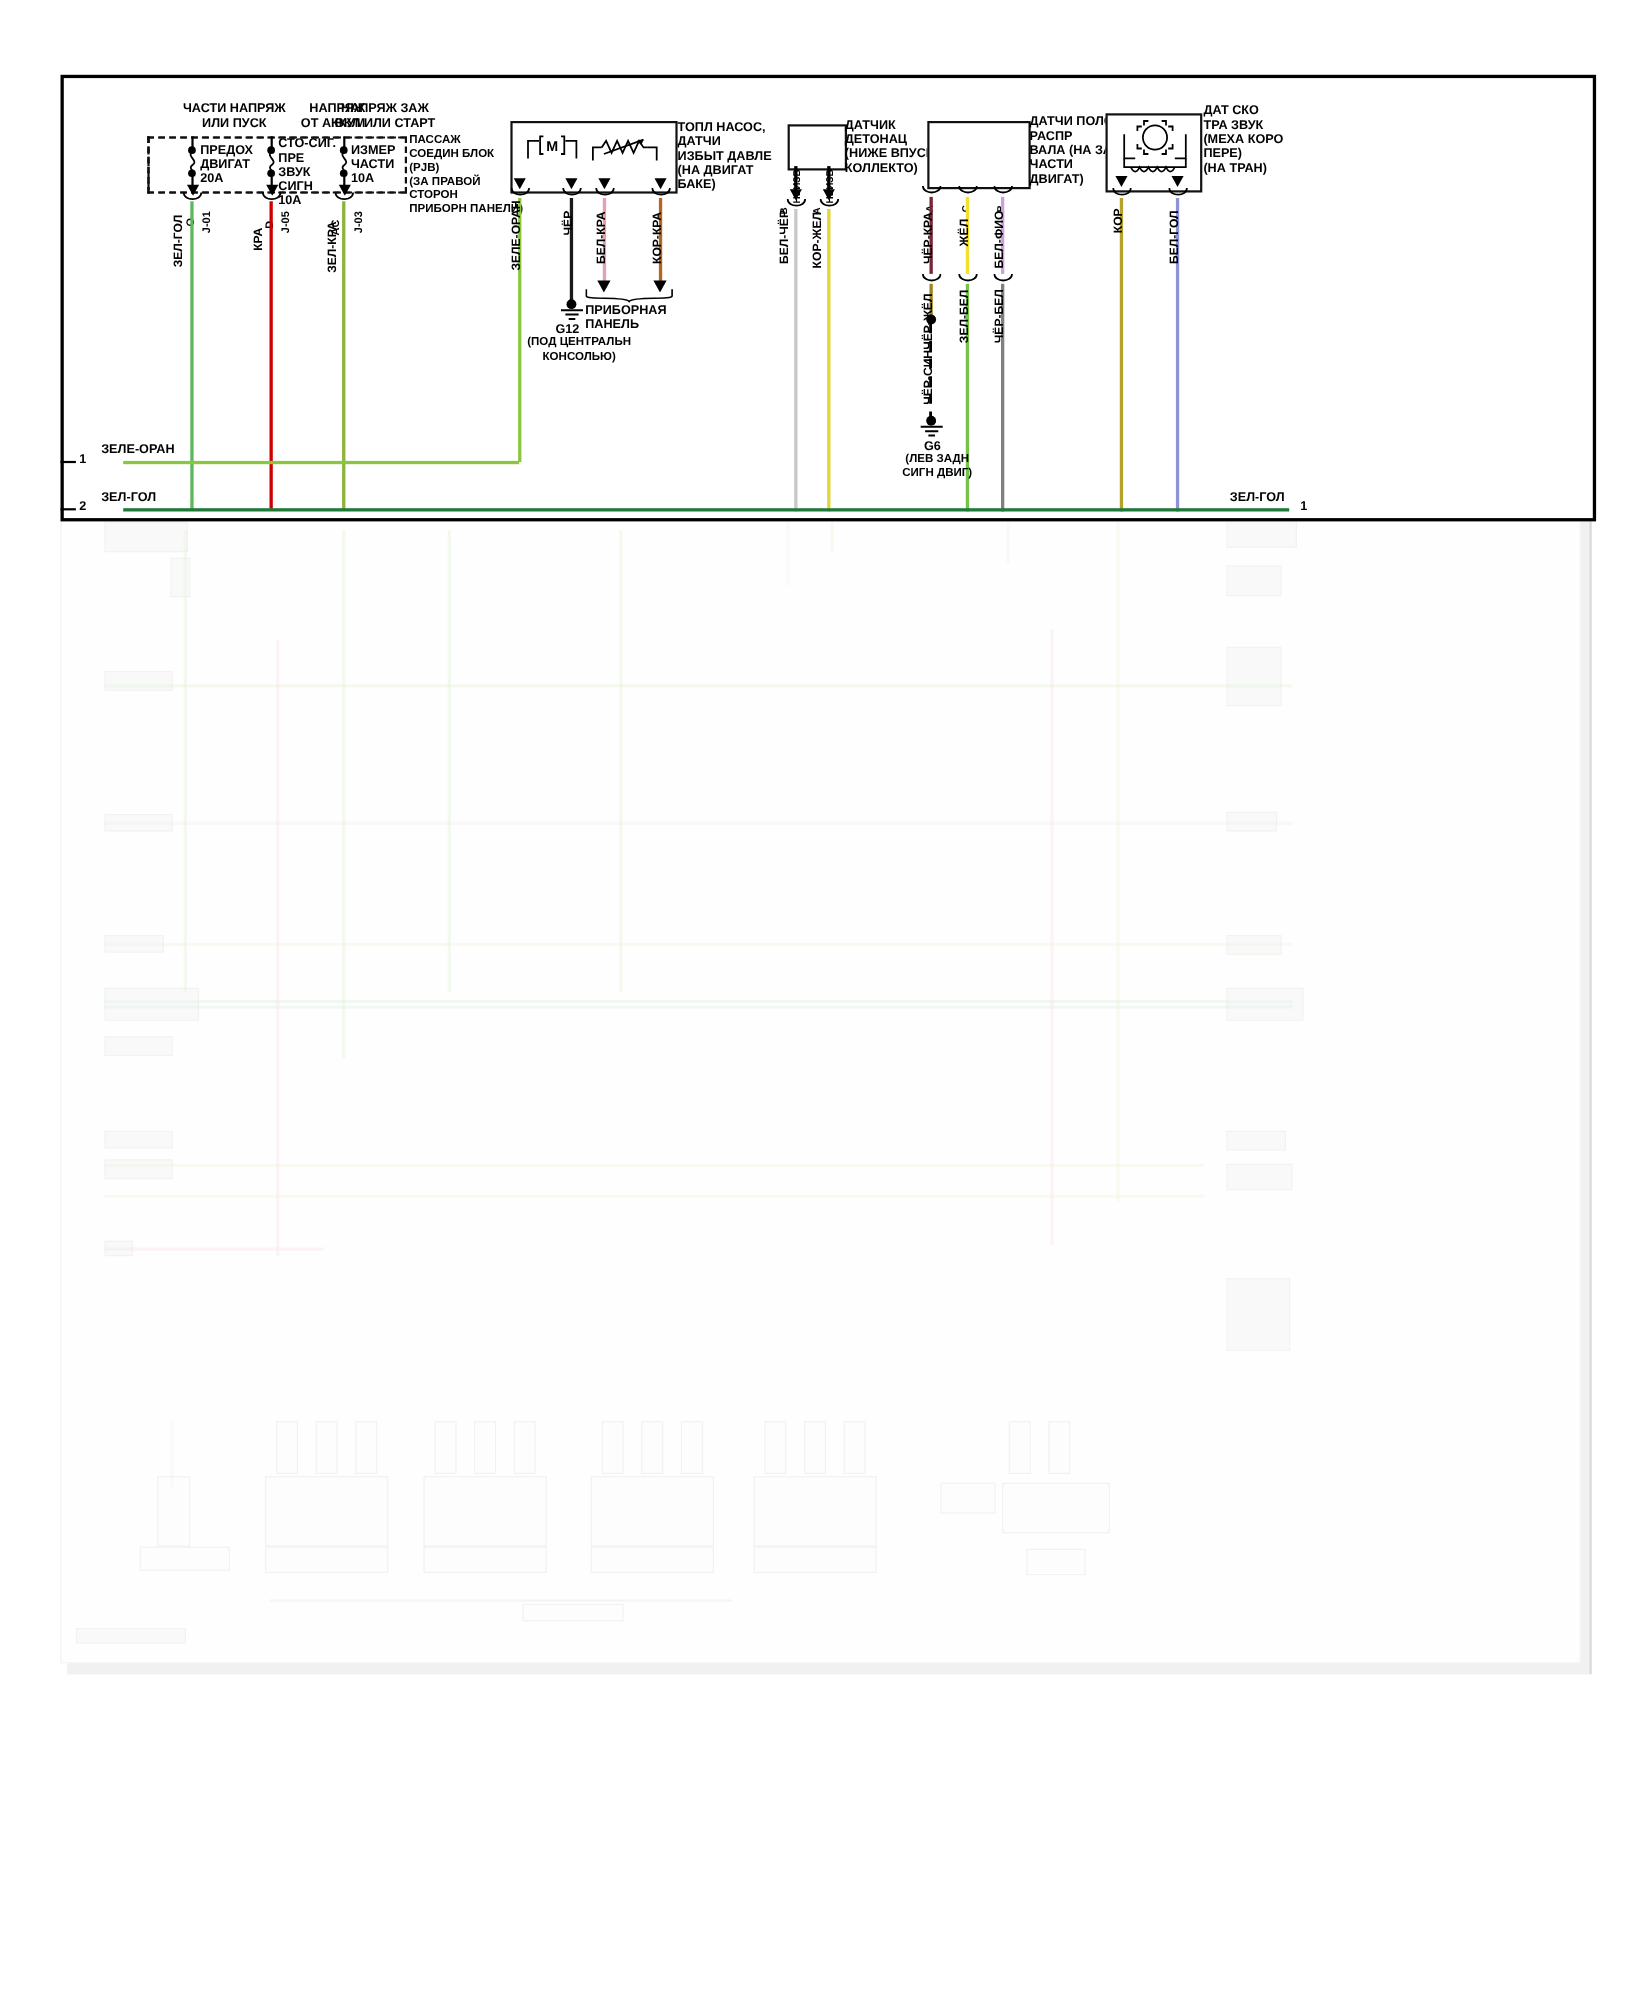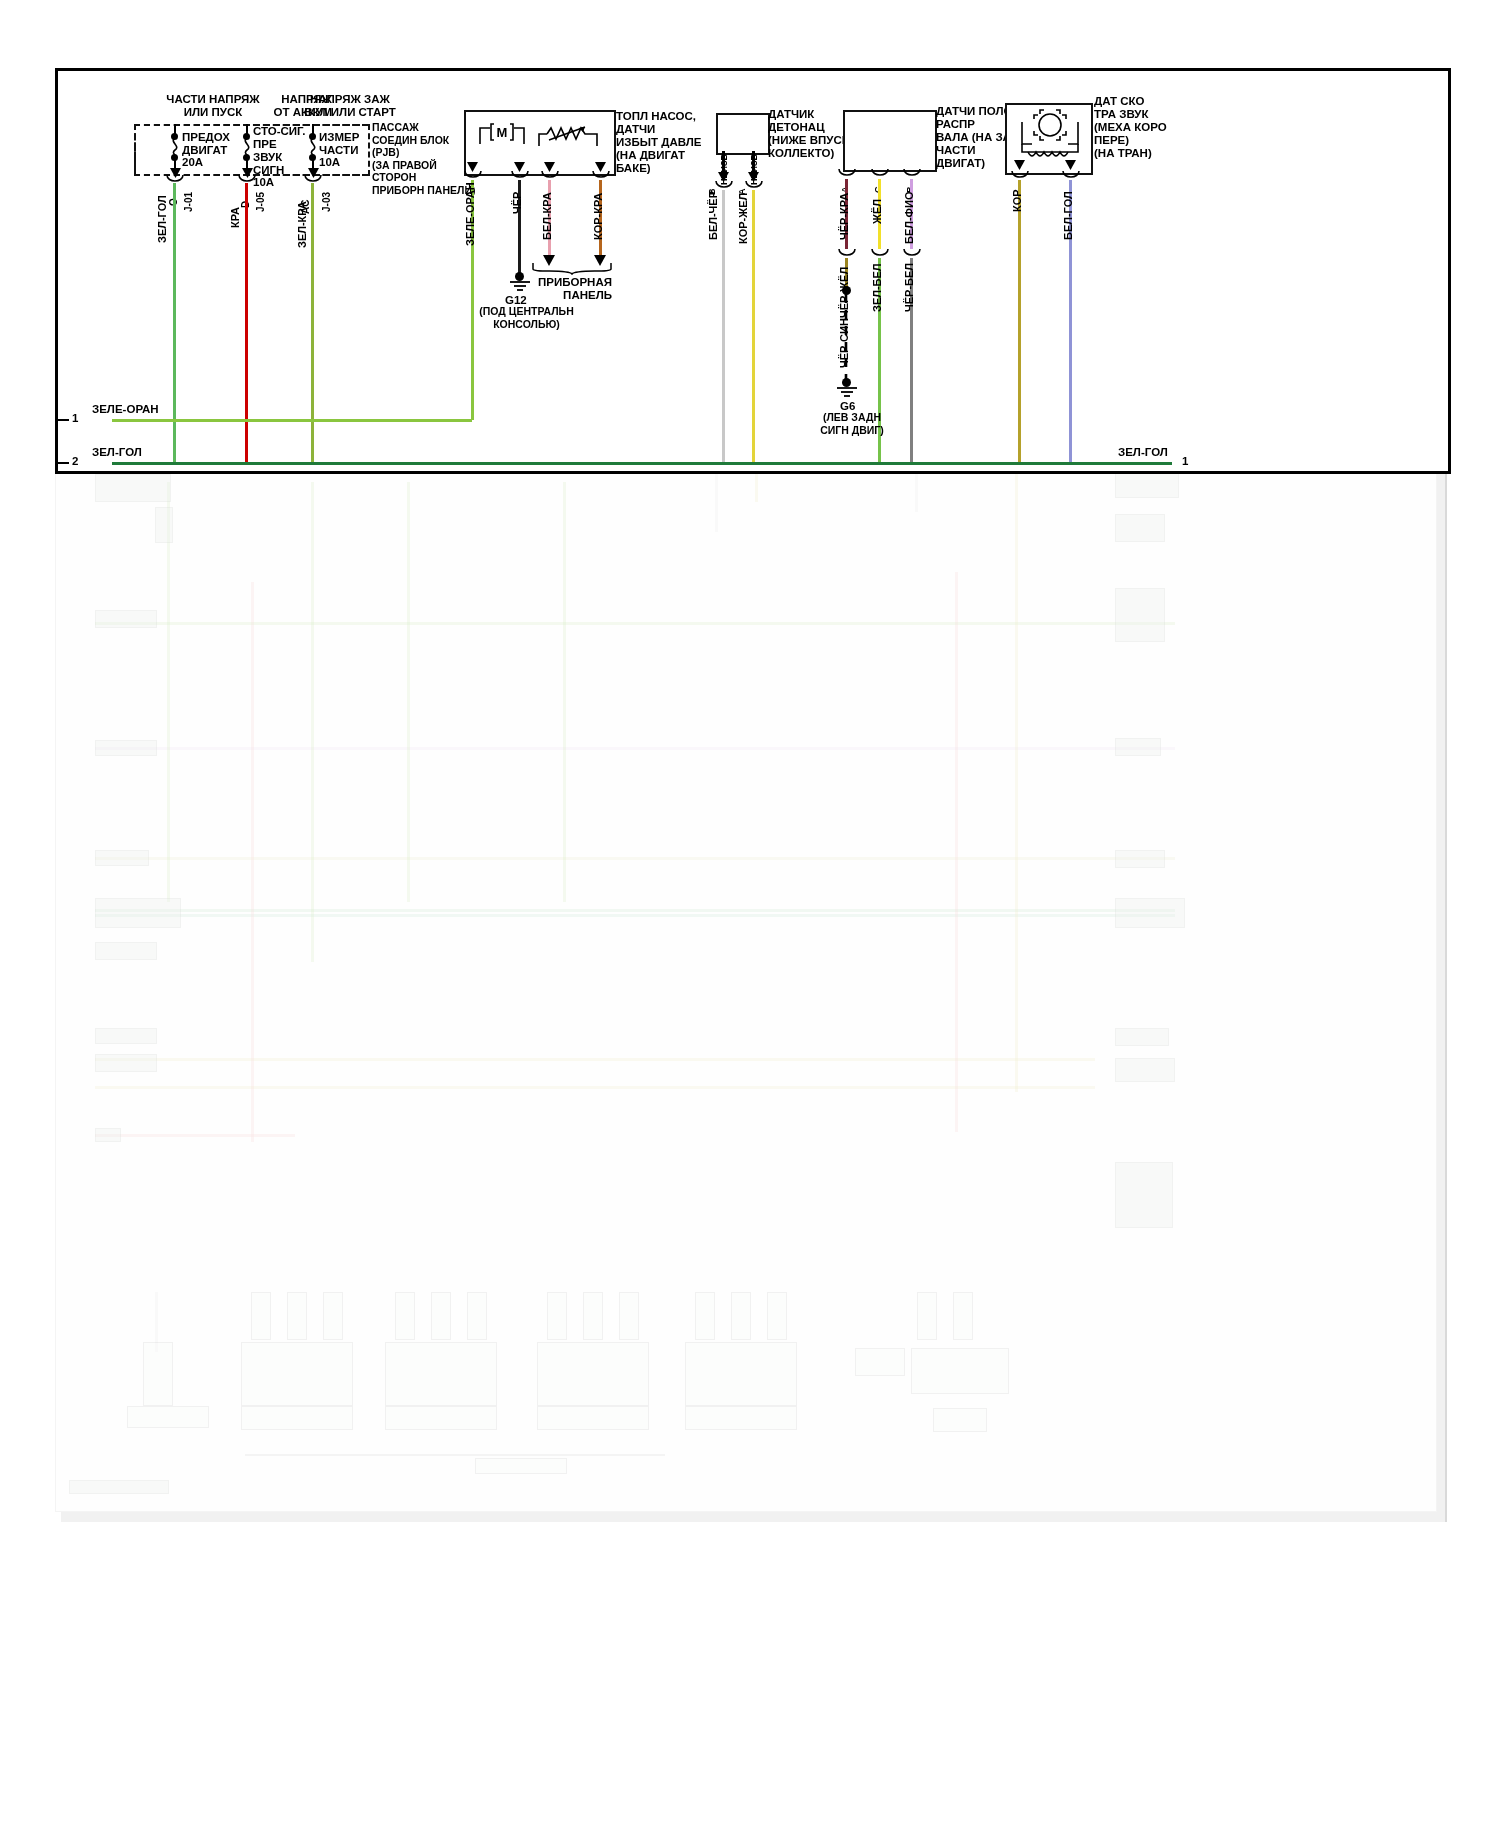--- a/index.html
+++ b/index.html
@@ -281,21 +281,21 @@
 
   <svg class="abs" style="left:542px;top:253px;" width="14" height="13" viewBox="0 0 14 13">
       <path d="M7 13 L1 2 L13 2 Z" fill="#000"></path>
     </svg>
   <svg class="abs" style="left:593px;top:253px;" width="14" height="13" viewBox="0 0 14 13">
       <path d="M7 13 L1 2 L13 2 Z" fill="#000"></path>
     </svg>
   <svg class="abs" style="left:532px;top:262px;" width="80" height="14" viewBox="0 0 80 14">
     <path d="M1 1 L1 7 C1 11, 36 7, 40 12 C44 7, 79 11, 79 7 L79 1" stroke="#000" stroke-width="1.5" fill="none"></path>
   </svg>
-  <div class="txt" style="left:532px;top:276px;width:80px;text-align:right;">ПРИБОРНАЯ
+  <div class="txt" style="left:532px;top:276px;width:80px;text-align:left;">ПРИБОРНАЯ
 ПАНЕЛЬ</div>
 
   <div class="compbox" style="left:716px;top:113px;width:50px;height:38px;"></div>
   <div class="txt" style="left:768px;top:108px;width:118px;">ДАТЧИК
 ДЕТОНАЦ
 (НИЖЕ ВПУСКНОГ
 КОЛЛЕКТО)</div>
 
   <div class="blk" style="left:722px;top:151px;width:3px;height:26px;"></div>
   <div class="blk" style="left:752px;top:151px;width:3px;height:26px;"></div>

